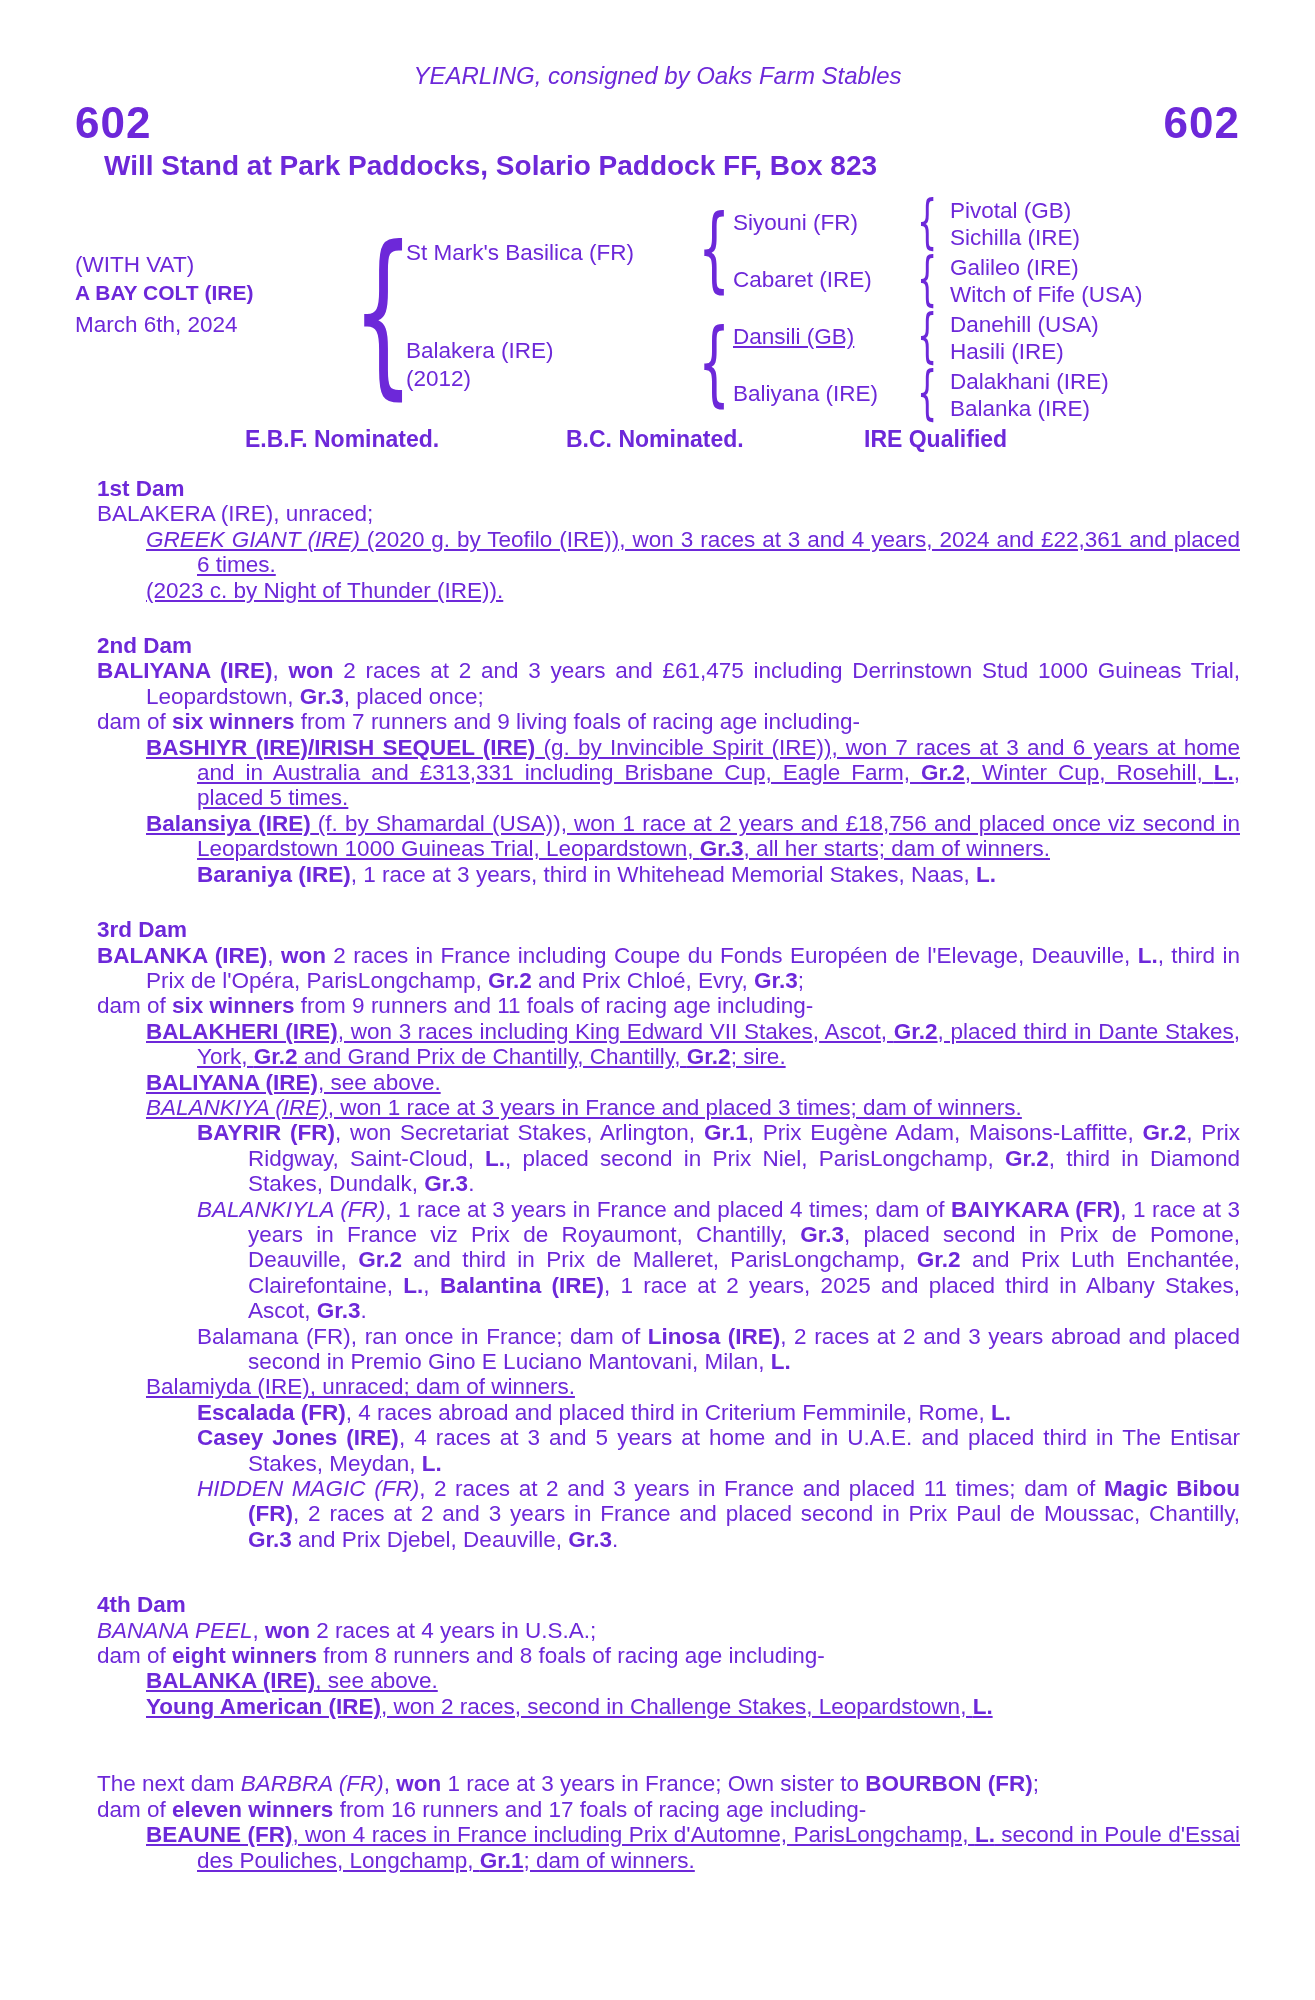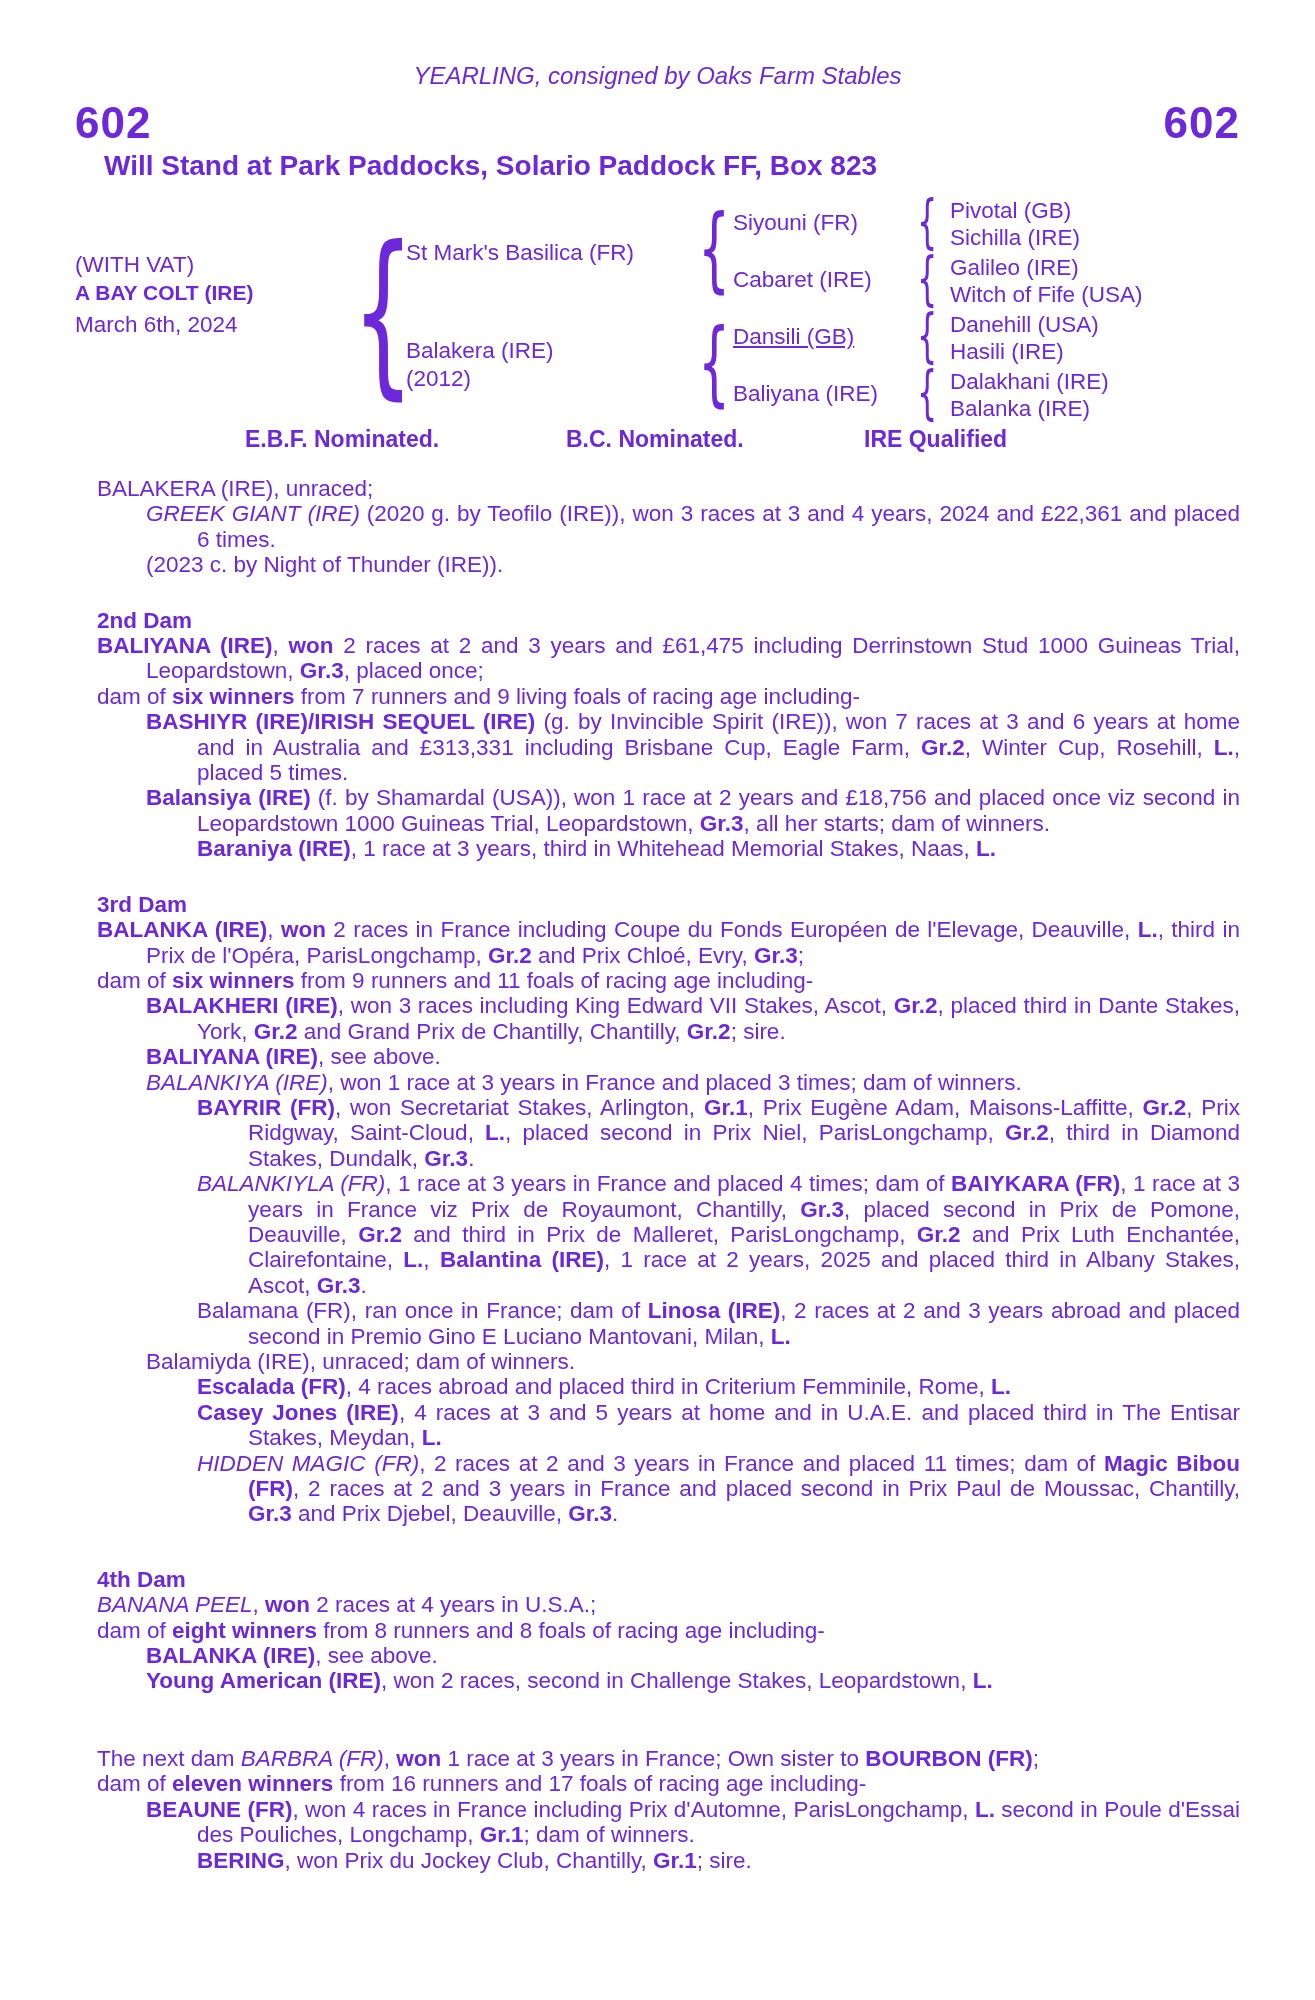--- a/index.html
+++ b/index.html
@@ -27,21 +27,21 @@
 
   .nominations { top:426px; left:0; width:1315px; height:26px; font-weight:bold; font-size:23px; }
   .nom-1 { position:absolute; left:245px; }
   .nom-2 { position:absolute; left:566px; }
   .nom-3 { position:absolute; left:864px; }
 
   
   .damtext { position:absolute; left:97px; top:476px; width:1143px; }
   .para { font-size:22.5px; line-height:25.4px; text-align:justify; }
   .ind0 { padding-left:49px;  text-indent:-49px; }
-  .ind1 { padding-left:100px; text-indent:-51px; }
+  .ind1 { padding-left:100px; text-indent:-51px;text-decoration:underline; }
   .ind2 { padding-left:151px; text-indent:-51px; }
   .b { font-weight:bold; }
   .i { font-style:italic; }
   .dam-heading { font-weight:bold; font-size:22.5px; line-height:25.4px; }
   .section { margin-top:30px; }
   .section:first-child { margin-top:0; }
   .section.no-heading { margin-top:52px; }
   .section.gap-lg { margin-top:40px; }
 </style>
 </head>
@@ -88,20 +88,21 @@
   </div>
 
   <div class="abs nominations">
     <span class="nom-1">E.B.F. Nominated.</span>
     <span class="nom-2">B.C. Nominated.</span>
     <span class="nom-3">IRE Qualified</span>
   </div>
 
   <div class="damtext">
       <div class="section">
+        <div class="dam-heading">1st Dam</div>
         <div class="para ind0"><span>BALAKERA (IRE), unraced;</span></div>
         <div class="para ind1"><span class="i">GREEK GIANT (IRE)</span><span> (2020 g. by Teofilo (IRE)), won 3 races at 3 and 4 years, 2024 and £22,361 and placed 6 times.</span></div>
         <div class="para ind1"><span>(2023 c. by Night of Thunder (IRE)).</span></div>
       </div>
       <div class="section">
         <div class="dam-heading">2nd Dam</div>
         <div class="para ind0"><span class="b">BALIYANA (IRE)</span><span>, </span><span class="b">won</span><span> 2 races at 2 and 3 years and £61,475 including Derrinstown Stud 1000 Guineas Trial, Leopardstown, </span><span class="b">Gr.3</span><span>, placed once;</span></div>
         <div class="para ind0"><span>dam of </span><span class="b">six winners</span><span> from 7 runners and 9 living foals of racing age including-</span></div>
         <div class="para ind1"><span class="b">BASHIYR (IRE)/IRISH SEQUEL (IRE)</span><span> (g. by Invincible Spirit (IRE)), won 7 races at 3 and 6 years at home and in Australia and £313,331 including Brisbane Cup, Eagle Farm, </span><span class="b">Gr.2</span><span>, Winter Cup, Rosehill, </span><span class="b">L.</span><span>, placed 5 times.</span></div>
         <div class="para ind1"><span class="b">Balansiya (IRE)</span><span> (f. by Shamardal (USA)), won 1 race at 2 years and £18,756 and placed once viz second in Leopardstown 1000 Guineas Trial, Leopardstown, </span><span class="b">Gr.3</span><span>, all her starts; dam of winners.</span></div>
@@ -126,17 +127,16 @@
         <div class="dam-heading">4th Dam</div>
         <div class="para ind0"><span class="i">BANANA PEEL</span><span>, </span><span class="b">won</span><span> 2 races at 4 years in U.S.A.;</span></div>
         <div class="para ind0"><span>dam of </span><span class="b">eight winners</span><span> from 8 runners and 8 foals of racing age including-</span></div>
         <div class="para ind1"><span class="b">BALANKA (IRE)</span><span>, see above.</span></div>
         <div class="para ind1"><span class="b">Young American (IRE)</span><span>, won 2 races, second in Challenge Stakes, Leopardstown, </span><span class="b">L.</span></div>
       </div>
       <div class="section no-heading">
         <div class="para ind0"><span>The next dam </span><span class="i">BARBRA (FR)</span><span>, </span><span class="b">won</span><span> 1 race at 3 years in France; Own sister to </span><span class="b">BOURBON (FR)</span><span>;</span></div>
         <div class="para ind0"><span>dam of </span><span class="b">eleven winners</span><span> from 16 runners and 17 foals of racing age including-</span></div>
         <div class="para ind1"><span class="b">BEAUNE (FR)</span><span>, won 4 races in France including Prix d'Automne, ParisLongchamp, </span><span class="b">L.</span><span> second in Poule d'Essai des Pouliches, Longchamp, </span><span class="b">Gr.1</span><span>; dam of winners.</span></div>
-        <div class="para ind2"><span class="b">BERING</span><span>, won Prix du Jockey Club, Chantilly, </span><span class="b">Gr.1</span><span>; sire.</span></div>
       </div>
     </div>
 
 </div>
 
 </body></html>

